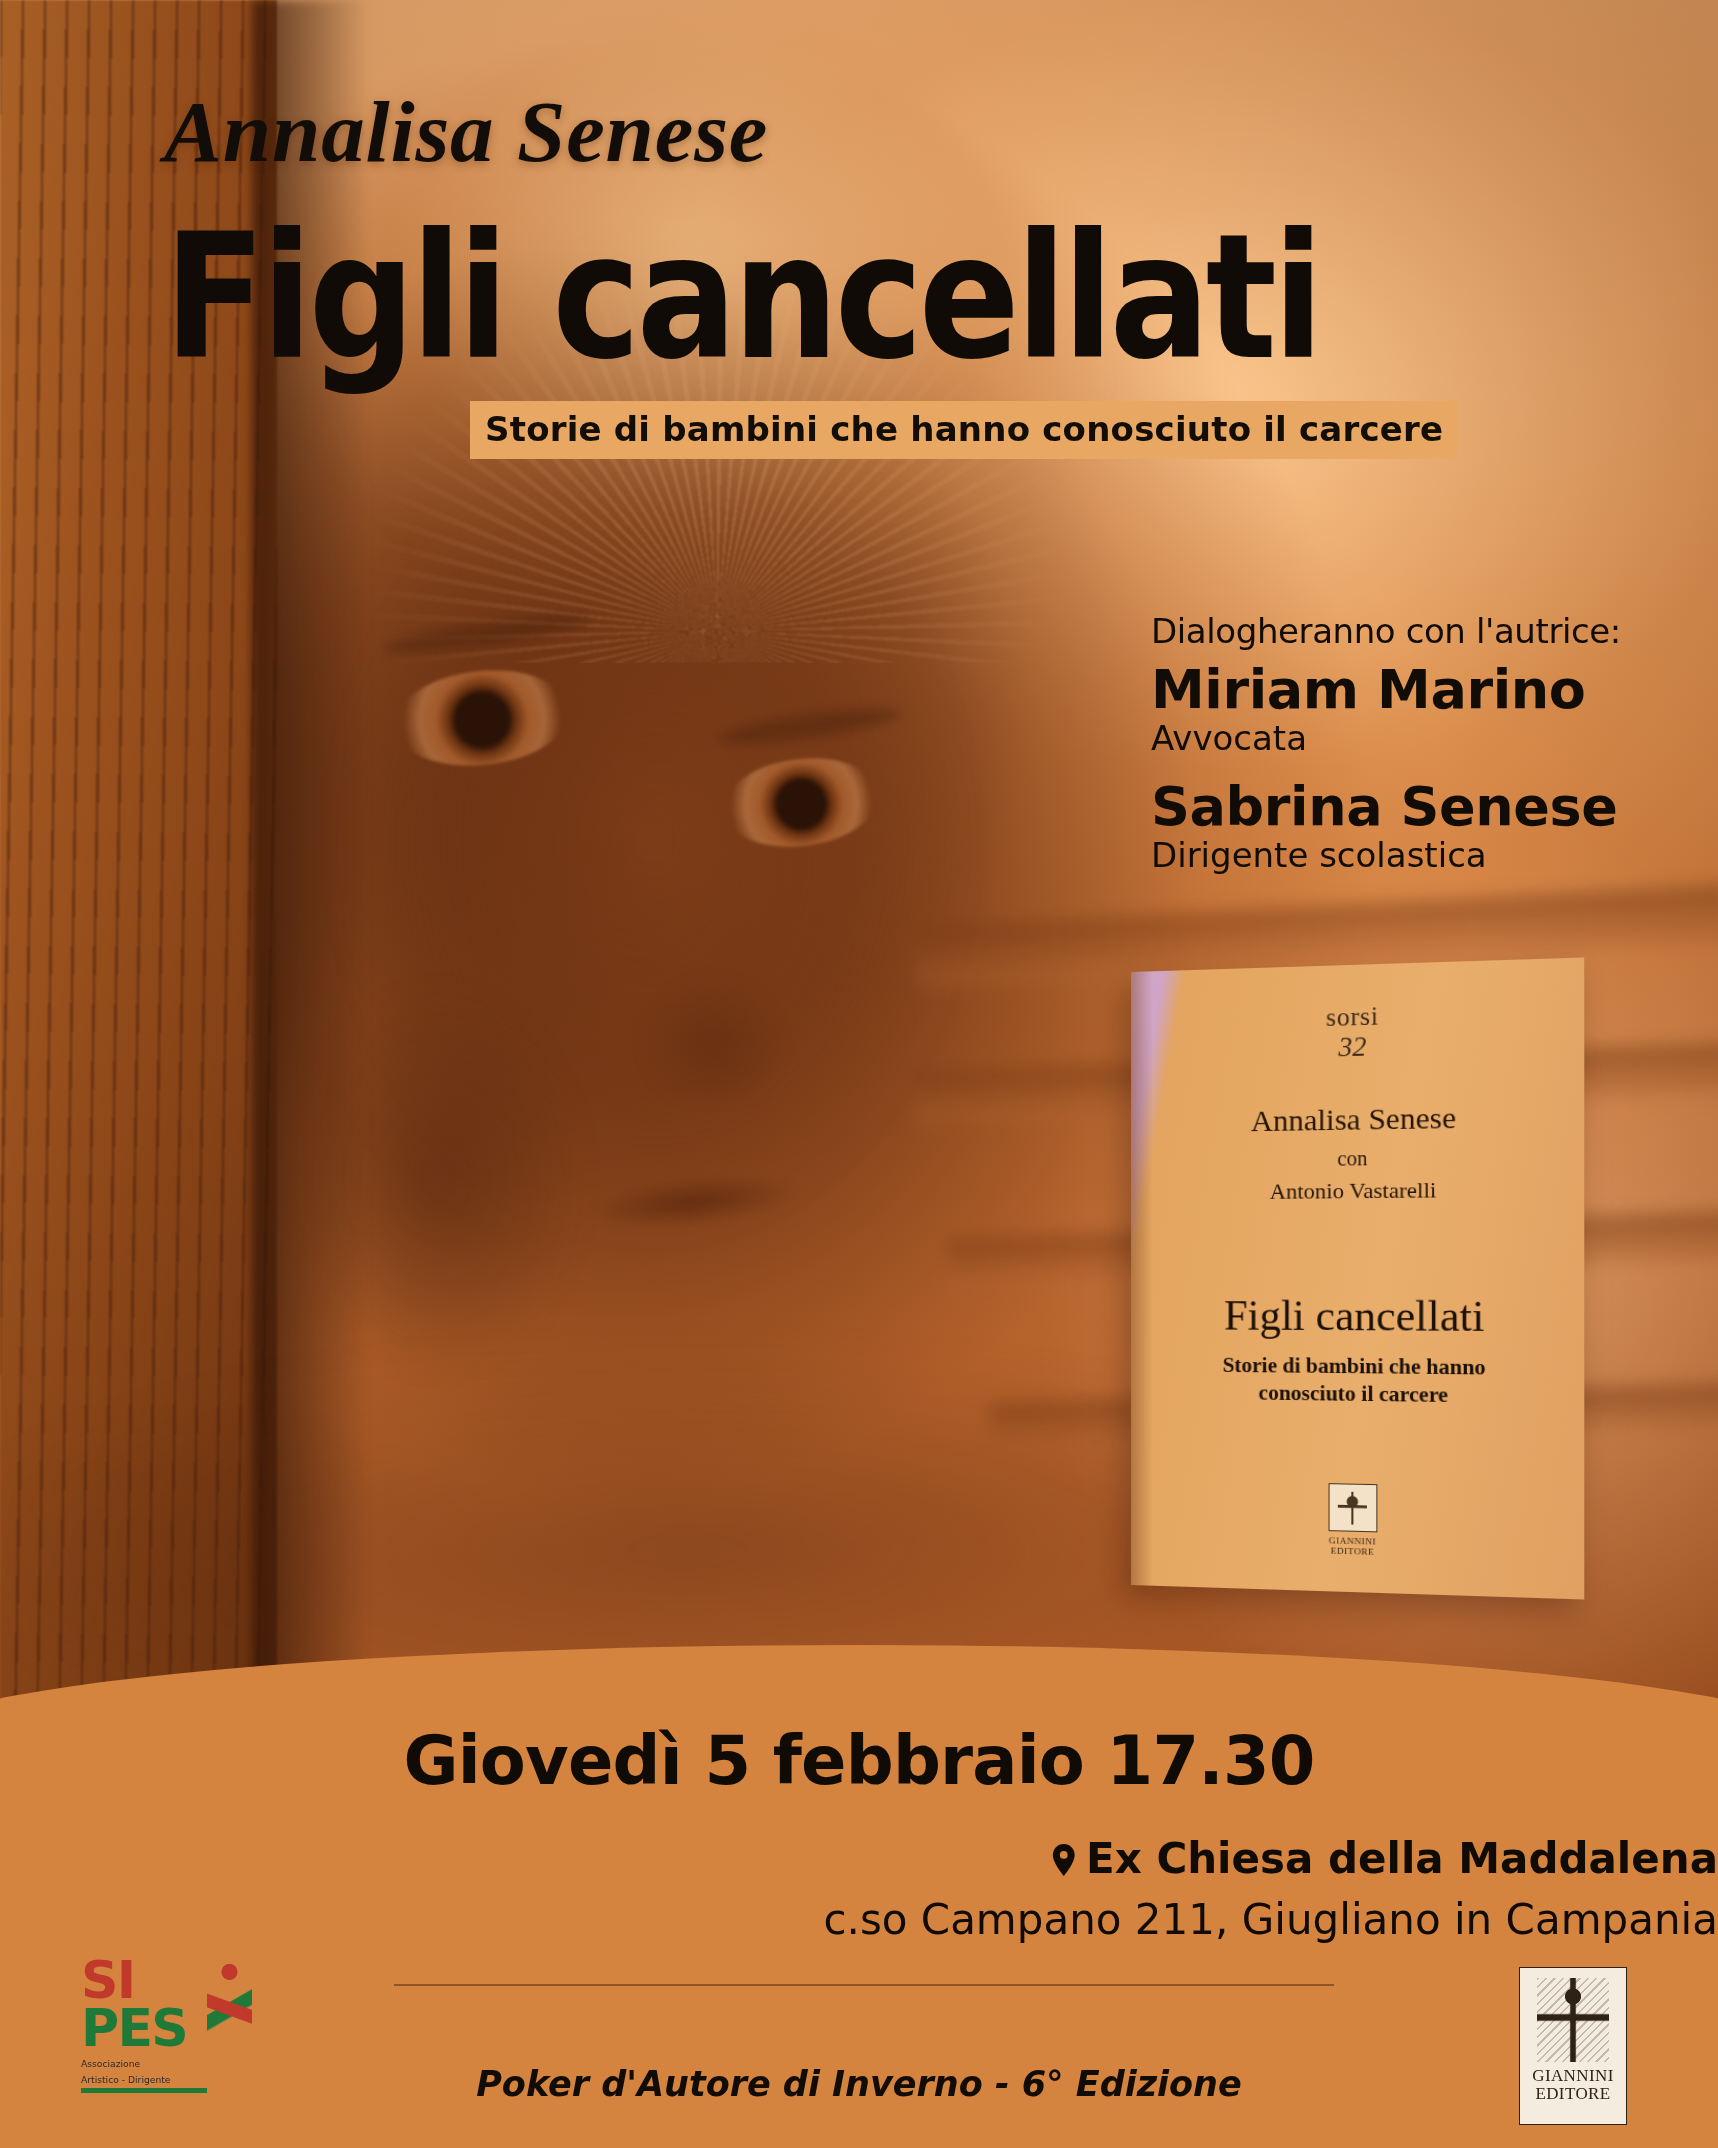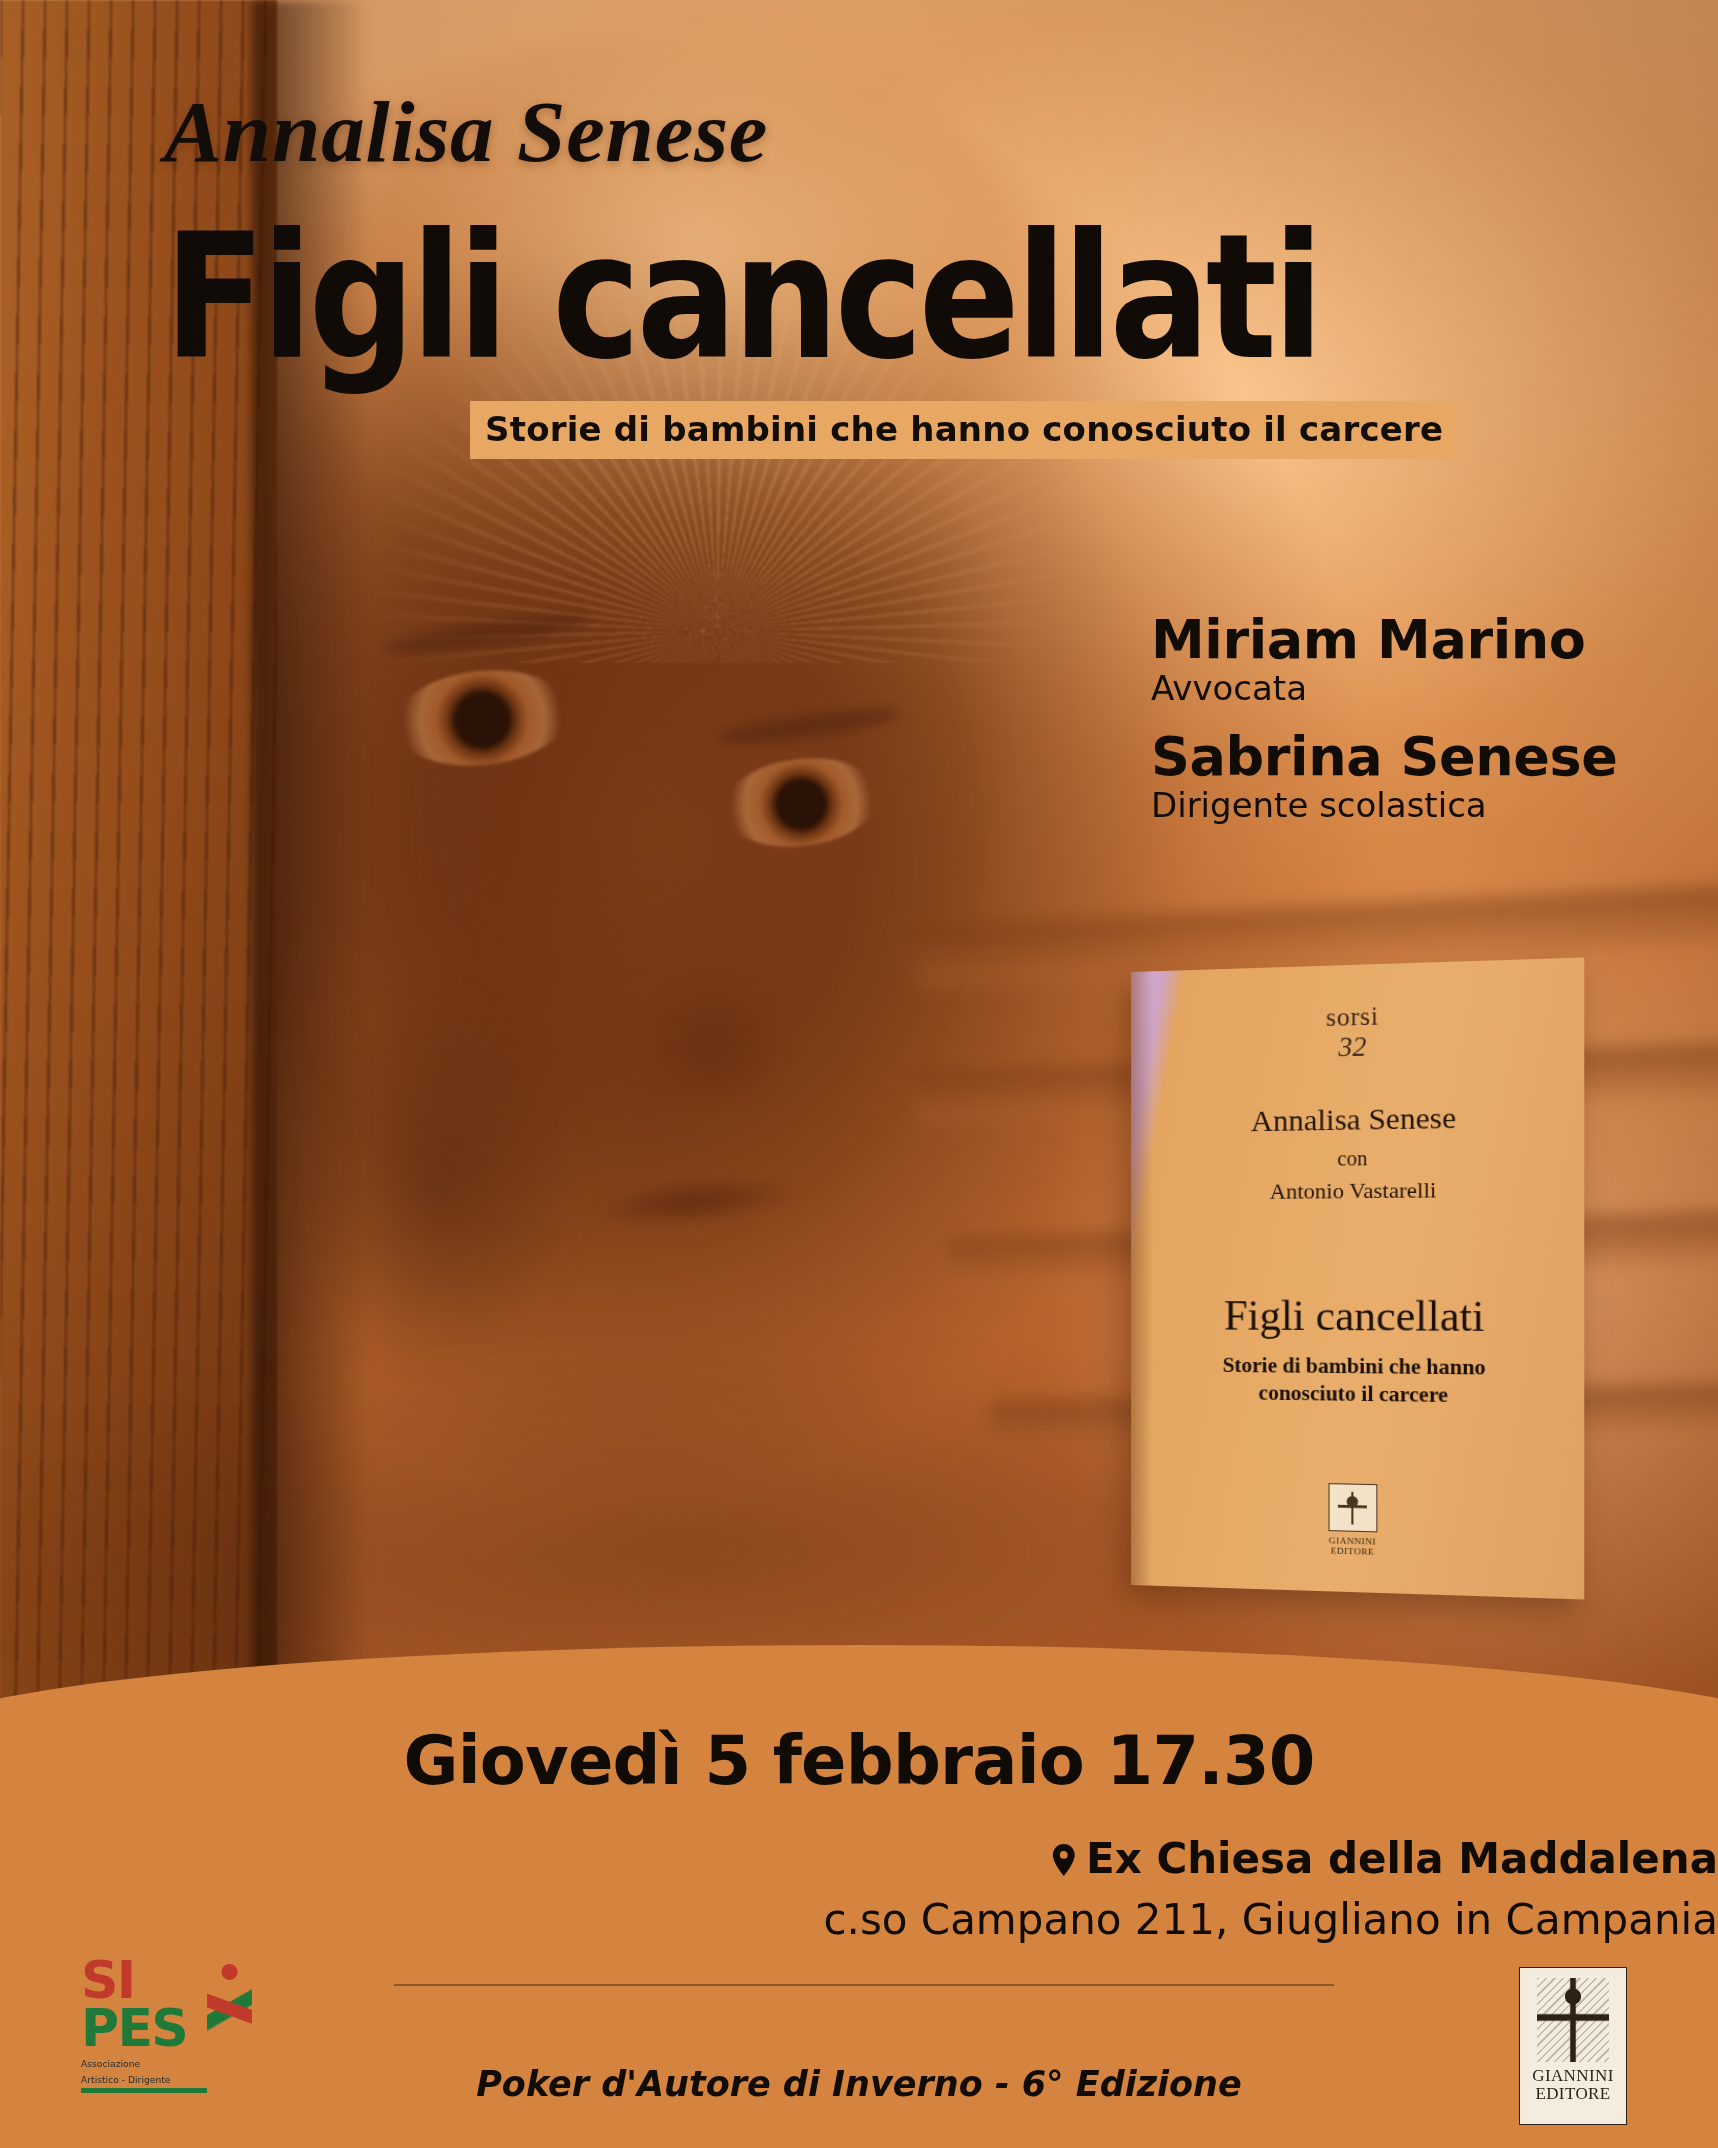--- a/index.html
+++ b/index.html
@@ -446,20 +446,21 @@
   </div>
 
   <div class="bottom-flat"></div>
   <div class="bottom-panel"></div>
 
   <div class="author-script">Annalisa Senese</div>
   <div class="main-title">Figli cancellati</div>
   <div class="subtitle-band">Storie di bambini che hanno conosciuto il carcere</div>
 
   <div class="speakers">
+    <div class="intro">Dialogheranno con l'autrice:</div>
     <div class="name">Miriam Marino</div>
     <div class="role">Avvocata</div>
     <div class="name">Sabrina Senese</div>
     <div class="role">Dirigente scolastica</div>
   </div>
 
   <div class="book">
     <div class="spine"></div>
     <div class="logo-top">
       <div class="sorsi">sorsi</div>

